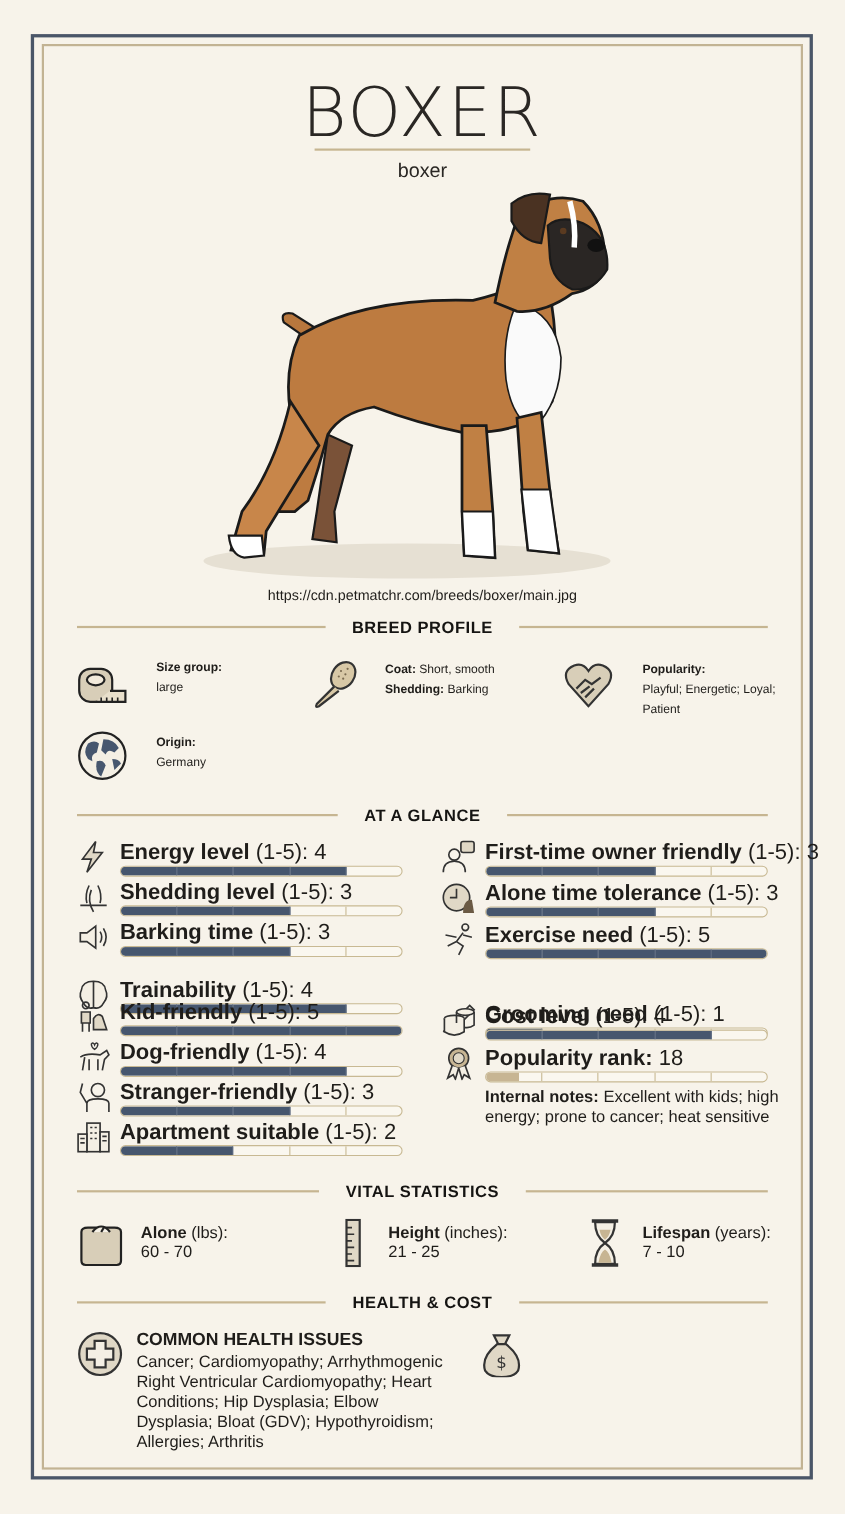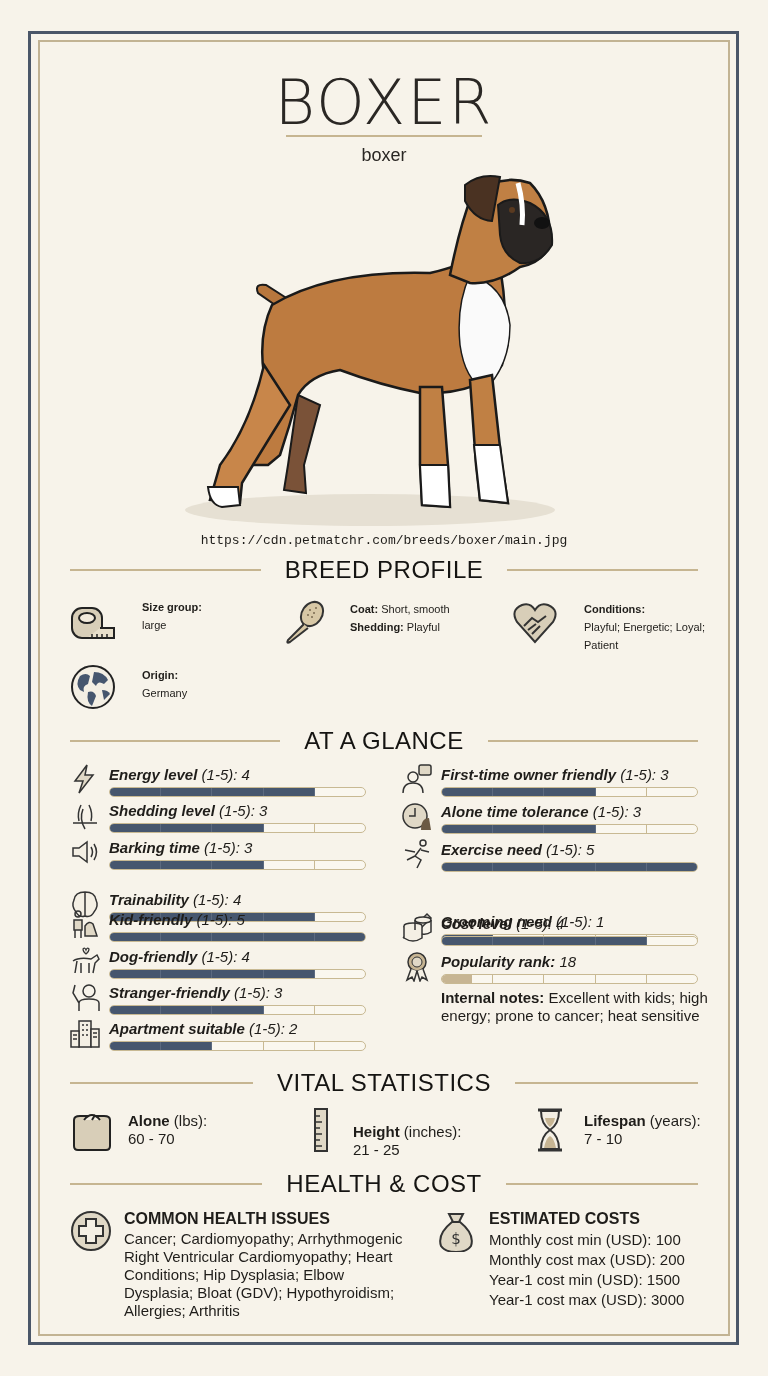--- a/index.html
+++ b/index.html
@@ -4,30 +4,30 @@
 <style>
   * { box-sizing: border-box; margin: 0; padding: 0; }
   html, body { width: 768px; height: 1376px; background: #f7f3ea; overflow: hidden; }
   body { font-family: "Liberation Sans", "DejaVu Sans", sans-serif; color: #1f1d1a; position: relative; }
   .outer { position: absolute; left: 28px; top: 31px; width: 711px; height: 1314px; border: 3px solid #4a5668; }
   .inner { position: absolute; left: 38px; top: 40px; width: 692px; height: 1296px; border: 2px solid #c2b393; }
   .title { position: absolute; top: 66px; left: 0; width: 768px; text-align: center; font-size: 62px; letter-spacing: 2px; font-weight: 300; color: #2a2724; font-family: "DejaVu Sans", sans-serif; }
   .title-rule { position: absolute; top: 135px; left: 286px; width: 196px; height: 2px; background: #c6b591; }
   .subtitle { position: absolute; top: 145px; left: 0; width: 768px; text-align: center; font-size: 18px; color: #2a2724; }
   .dog-wrap { position: absolute; left: 180px; top: 165px; width: 400px; height: 370px; }
-  .img-url { position: absolute; top: 533px; left: 0; width: 768px; text-align: center; font-size: 13px; color: #1f1d1a; font-family: Liberation Mono, monospace; }
+  .img-url { position: absolute; top: 533px; left: 0; width: 768px; text-align: center; font-size: 13px; color: #1f1d1a; }
   .section-head { position: absolute; left: 70px; width: 628px; height: 30px; display: flex; align-items: center; }
   .section-head .rule { flex: 1; height: 2px; background: #c6b591; }
-  .section-head .label { padding: 0 24px; font-size: 24px; font-weight: 400; letter-spacing: 0.5px; color: #151412; white-space: nowrap; }
+  .section-head .label { padding: 0 24px; font-size: 15px; font-weight: 700; letter-spacing: 0.5px; color: #151412; white-space: nowrap; }
   .profile-item { position: absolute; display: flex; align-items: flex-start; gap: 26px; font-size: 11px; line-height: 18px; }
   .profile-item .ico { width: 46px; height: 46px; flex: none; }
   b { font-weight: 700; }
   .metric { position: absolute; width: 300px; }
   .metric .ico { position: absolute; left: -40px; top: -3px; width: 32px; height: 32px; }
-  .metric .lbl { font-size: 15px; line-height: 18px; white-space: nowrap; font-style: italic; }
+  .metric .lbl { font-size: 20px; line-height: 18px; white-space: nowrap; }
   .bar { margin-top: 3px; width: 257px; height: 10px; border: 1.5px solid #c8b993; border-radius: 6px; display: flex; overflow: hidden; background: #faf7ef; }
   .seg { flex: 1; border-right: 1.5px solid #c8b993; }
   .seg:last-child { border-right: none; }
   .seg.on { background: #46566e; border-right-color: #5c6a80; }
   .notes { position: absolute; left: 441px; top: 989px; width: 270px; font-size: 15px; line-height: 18px; }
   .vital { position: absolute; display: flex; gap: 14px; font-size: 15px; line-height: 18px; }
   .vital .ico { width: 44px; height: 44px; flex: none; }
   .hc { position: absolute; display: flex; gap: 12px; font-size: 15px; line-height: 18px; }
   .hc .ico { width: 42px; height: 42px; flex: none; }
   .hc .h { font-weight: 700; font-size: 16px; margin-bottom: 2px; }
@@ -99,31 +99,31 @@
     <g fill="#7a6a50">
         <circle cx="28" cy="10" r="1"></circle>
         <circle cx="32" cy="13" r="1"></circle>
         <circle cx="30" cy="17" r="1"></circle>
         <circle cx="34" cy="8" r="1"></circle>
         <circle cx="26" cy="15" r="1"></circle>
       </g>
   </svg>
   <div style="margin-left:-4px">
     <div><b>Coat:</b> <span>Short, smooth</span></div>
-    <div><b>Shedding:</b> <span>Playful</span></div>
+    <div><b>Shedding:</b> <span>Barking</span></div>
   </div>
 </div>
 
 <div class="profile-item" style="left:512px;top:600px">
   <svg class="ico" viewBox="0 0 46 46">
     <path d="M23 42 L5 22 Q-2 10 10 5 Q18 2 23 10 Q28 2 36 5 Q48 10 41 22 Z" fill="#d8ceb8" stroke="#333" stroke-width="2"></path>
     <path d="M12 26 L20 18 L26 22 L34 16 M16 30 L24 24 M20 34 L28 26" stroke="#333" stroke-width="2" fill="none"></path>
   </svg>
   <div style="width:150px">
-    <div><b>Conditions:</b></div>
+    <div><b>Popularity:</b></div>
     <div>Playful; Energetic; Loyal; Patient</div>
   </div>
 </div>
 
 <div class="profile-item" style="left:70px;top:664px">
   <svg class="ico" viewBox="0 0 46 46">
     <circle cx="23" cy="23" r="21" fill="#f4efe4" stroke="#222" stroke-width="2"></circle>
     <path d="M10 12 Q16 8 20 12 L18 20 Q12 22 14 28 L10 26 Q5 20 10 12Z" fill="#46566e"></path>
     <path d="M24 8 Q34 8 38 16 L34 20 Q28 16 26 22 L22 18 Z" fill="#46566e"></path>
     <path d="M18 28 Q24 26 26 32 L22 42 Q16 38 18 28Z" fill="#46566e"></path>
@@ -367,21 +367,21 @@
     <div><b>Alone</b> <span>(lbs):</span></div>
     <div>60 - 70</div>
   </div>
 </div>
 
 <div class="vital" style="left:305px;top:1108px">
   <svg class="ico" viewBox="0 0 44 44">
     <rect x="10" y="1" width="12" height="42" fill="#e0d8c6" stroke="#333" stroke-width="2"></rect>
     <path d="M10 8h5M10 14h7M10 20h5M10 26h7M10 32h5M10 38h7" stroke="#333" stroke-width="1.5"></path>
   </svg>
-  <div style="margin-top:15px; margin-left:-10px">
+  <div style="margin-top:4px; margin-left:-10px">
     <div><b>Height</b> <span>(inches):</span></div>
     <div>21 - 25</div>
   </div>
 </div>
 
 <div class="vital" style="left:530px;top:1108px">
   <svg class="ico" viewBox="0 0 44 44">
     <path d="M8 2h24M8 42h24" stroke="#333" stroke-width="3"></path>
     <path d="M11 3 Q11 16 20 22 Q11 28 11 41 L29 41 Q29 28 20 22 Q29 16 29 3 Z" fill="#f4efe4" stroke="#333" stroke-width="2"></path>
     <path d="M14 40 Q16 30 20 28 Q24 30 26 40 Z M15 10 L25 10 Q24 16 20 19 Q16 16 15 10Z" fill="#c7b593"></path>
@@ -408,20 +408,13 @@
     <div>Cancer; Cardiomyopathy; Arrhythmogenic Right Ventricular Cardiomyopathy; Heart Conditions; Hip Dysplasia; Elbow Dysplasia; Bloat (GDV); Hypothyroidism; Allergies; Arthritis</div>
   </div>
 </div>
 
 <div class="hc" style="left:435px;top:1210px;width:290px">
   <svg class="ico" viewBox="0 0 42 42">
     <path d="M14 4 L28 4 L24 12 L18 12 Z" fill="#e0d8c6" stroke="#333" stroke-width="2"></path>
     <path d="M17 12 Q2 24 6 36 Q10 42 21 42 Q32 42 36 36 Q40 24 25 12 Z" fill="#e0d8c6" stroke="#333" stroke-width="2"></path>
     <text x="21" y="34" text-anchor="middle" font-size="15" font-family="DejaVu Sans, sans-serif" fill="#333">$</text>
   </svg>
-  <div>
-    <div class="h">ESTIMATED COSTS</div>
-    <div style="line-height:20px">Monthly cost min (USD): 100</div>
-    <div style="line-height:20px">Monthly cost max (USD): 200</div>
-    <div style="line-height:20px">Year-1 cost min (USD): 1500</div>
-    <div style="line-height:20px">Year-1 cost max (USD): 3000</div>
-  </div>
 </div>
 
 </body></html>

